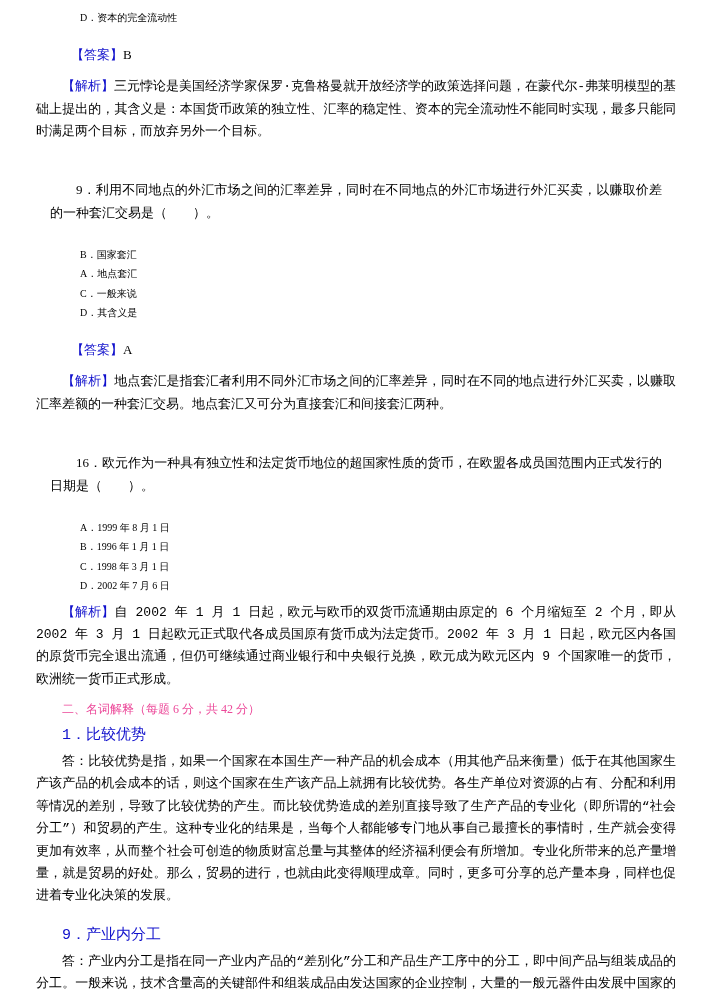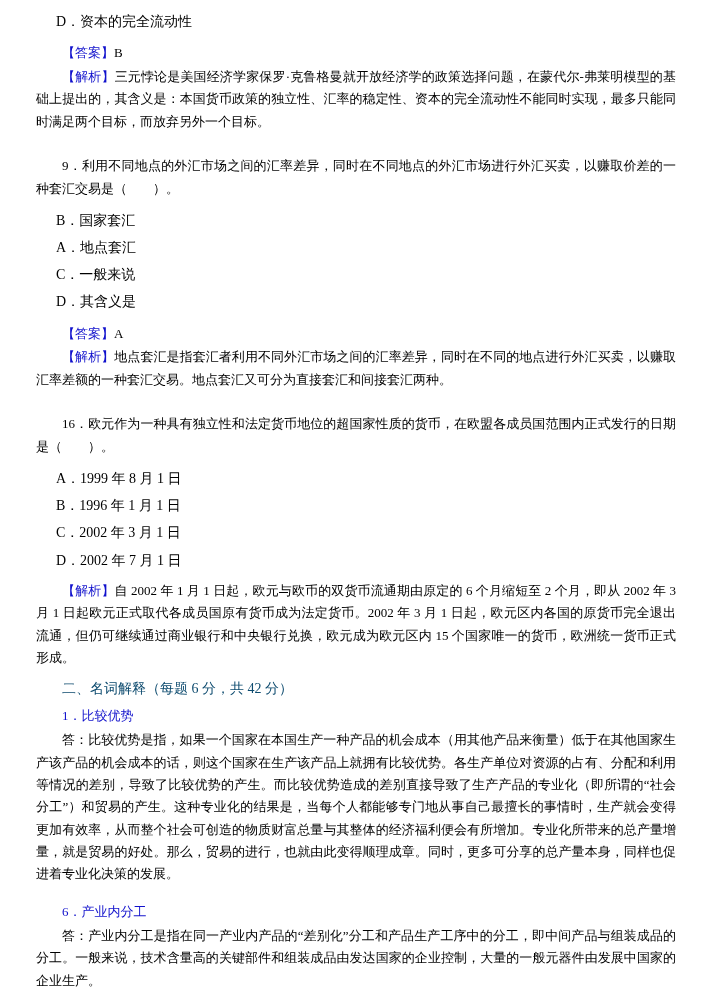--- a/index.html
+++ b/index.html
@@ -17,65 +17,67 @@
   }
   .page {
     position: relative;
     width: 712px;
     height: 991px;
     box-sizing: border-box;
     padding: 8px 36px 0 36px;
     overflow: hidden;
   }
   .opt {
-    margin: 0 0 0 20px;
+    margin: 0 0 0 44px;
     line-height: 1.95;
-    font-size: 14px;
+    font-size: 10px;
   }
   .q {
-    margin: 0;
+    margin: 14px;
     text-indent: 26px;
     text-align: justify;
     line-height: 1.75;
     font-size: 13px;
   }
   .para {
     margin: 0;
     text-indent: 26px;
     text-align: justify;
     line-height: 1.72;
     font-size: 13px;
+    font-family: Liberation Mono, monospace;
   }
   .ans {
-    margin: 0;
+    margin: 9px;
     text-indent: 26px;
     line-height: 1.9;
     font-size: 13px;
   }
   .tag {
     color: #1111cc;
     font-weight: normal;
   }
   .spacer-lg { height: 22px; }
   .spacer-md { height: 13px; }
   .spacer-sm { height: 6px; }
   .section-title {
-    color: #0c4a6e;
-    font-size: 14px;
+    color: #ec4899;
+    font-size: 12px;
     margin: 0;
     text-indent: 26px;
     line-height: 2.0;
     font-weight: normal;
   }
   .term-title {
     color: #1111cc;
-    font-size: 13px;
+    font-size: 15px;
     margin: 0;
     text-indent: 26px;
     line-height: 2.0;
+    font-family: Liberation Mono, monospace;
   }
 </style>
 </head>
 <body>
 
 <div class="page">
 
   <p class="opt">D．资本的完全流动性</p>
 
   <div class="spacer-sm"></div>
@@ -102,35 +104,35 @@
   <p class="para"><span class="tag">【解析】</span><span>地点套汇是指套汇者利用不同外汇市场之间的汇率差异，同时在不同的地点进行外汇买卖，以赚取汇率差额的一种套汇交易。地点套汇又可分为直接套汇和间接套汇两种。</span></p>
 
   <div class="spacer-lg"></div>
 
   <p class="q">16．欧元作为一种具有独立性和法定货币地位的超国家性质的货币，在欧盟各成员国范围内正式发行的日期是（　　）。</p>
 
   <div class="spacer-sm"></div>
 
   <p class="opt">A．1999 年 8 月 1 日</p>
   <p class="opt">B．1996 年 1 月 1 日</p>
-  <p class="opt">C．2002 年 3 月 1 日</p>
-  <p class="opt">D．2002 年 7 月 1 日</p>
+  <p class="opt">C．1998 年 3 月 1 日</p>
+  <p class="opt">D．2002 年 7 月 6 日</p>
 
   <div class="spacer-sm"></div>
 
 
-  <p class="para"><span class="tag">【解析】</span><span>自 2002 年 1 月 1 日起，欧元与欧币的双货币流通期由原定的 6 个月缩短至 2 个月，即从 2002 年 3 月 1 日起欧元正式取代各成员国原有货币成为法定货币。2002 年 3 月 1 日起，欧元区内各国的原货币完全退出流通，但仍可继续通过商业银行和中央银行兑换，欧元成为欧元区内 15 个国家唯一的货币，欧洲统一货币正式形成。</span></p>
+  <p class="para"><span class="tag">【解析】</span><span>自 2002 年 1 月 1 日起，欧元与欧币的双货币流通期由原定的 6 个月缩短至 2 个月，即从 2002 年 3 月 1 日起欧元正式取代各成员国原有货币成为法定货币。2002 年 3 月 1 日起，欧元区内各国的原货币完全退出流通，但仍可继续通过商业银行和中央银行兑换，欧元成为欧元区内 9 个国家唯一的货币，欧洲统一货币正式形成。</span></p>
 
   <div class="spacer-sm"></div>
 
   <p class="section-title">二、名词解释（每题 6 分，共 42 分）</p>
 
   <p class="term-title">1．比较优势</p>
 
   <p class="para"><span>答：</span><span>比较优势是指，如果一个国家在本国生产一种产品的机会成本（用其他产品来衡量）低于在其他国家生产该产品的机会成本的话，则这个国家在生产该产品上就拥有比较优势。各生产单位对资源的占有、分配和利用等情况的差别，导致了比较优势的产生。而比较优势造成的差别直接导致了生产产品的专业化（即所谓的“社会分工”）和贸易的产生。这种专业化的结果是，当每个人都能够专门地从事自己最擅长的事情时，生产就会变得更加有效率，从而整个社会可创造的物质财富总量与其整体的经济福利便会有所增加。专业化所带来的总产量增量，就是贸易的好处。那么，贸易的进行，也就由此变得顺理成章。同时，更多可分享的总产量本身，同样也促进着专业化决策的发展。</span></p>
 
   <div class="spacer-md"></div>
 
-  <p class="term-title">6．产业内分工</p>
+  <p class="term-title">9．产业内分工</p>
 
   <p class="para"><span>答：</span><span>产业内分工是指在同一产业内产品的“差别化”分工和产品生产工序中的分工，即中间产品与组装成品的分工。一般来说，技术含量高的关键部件和组装成品由发达国家的企业控制，大量的一般元器件由发展中国家的企业生产。</span></p>
 
 </div>
 
 </body></html>

